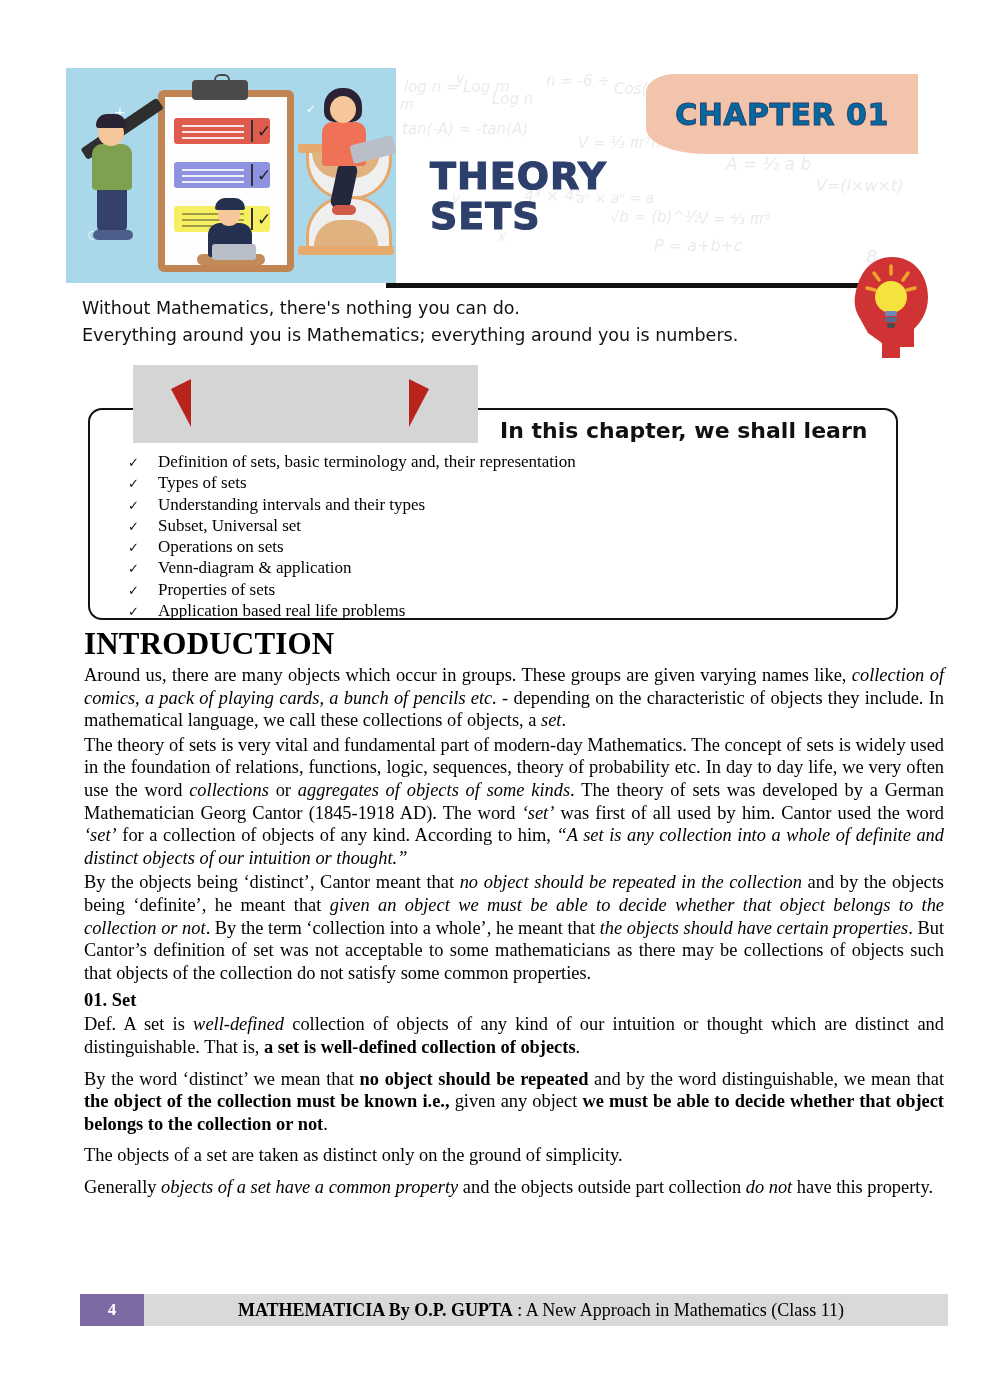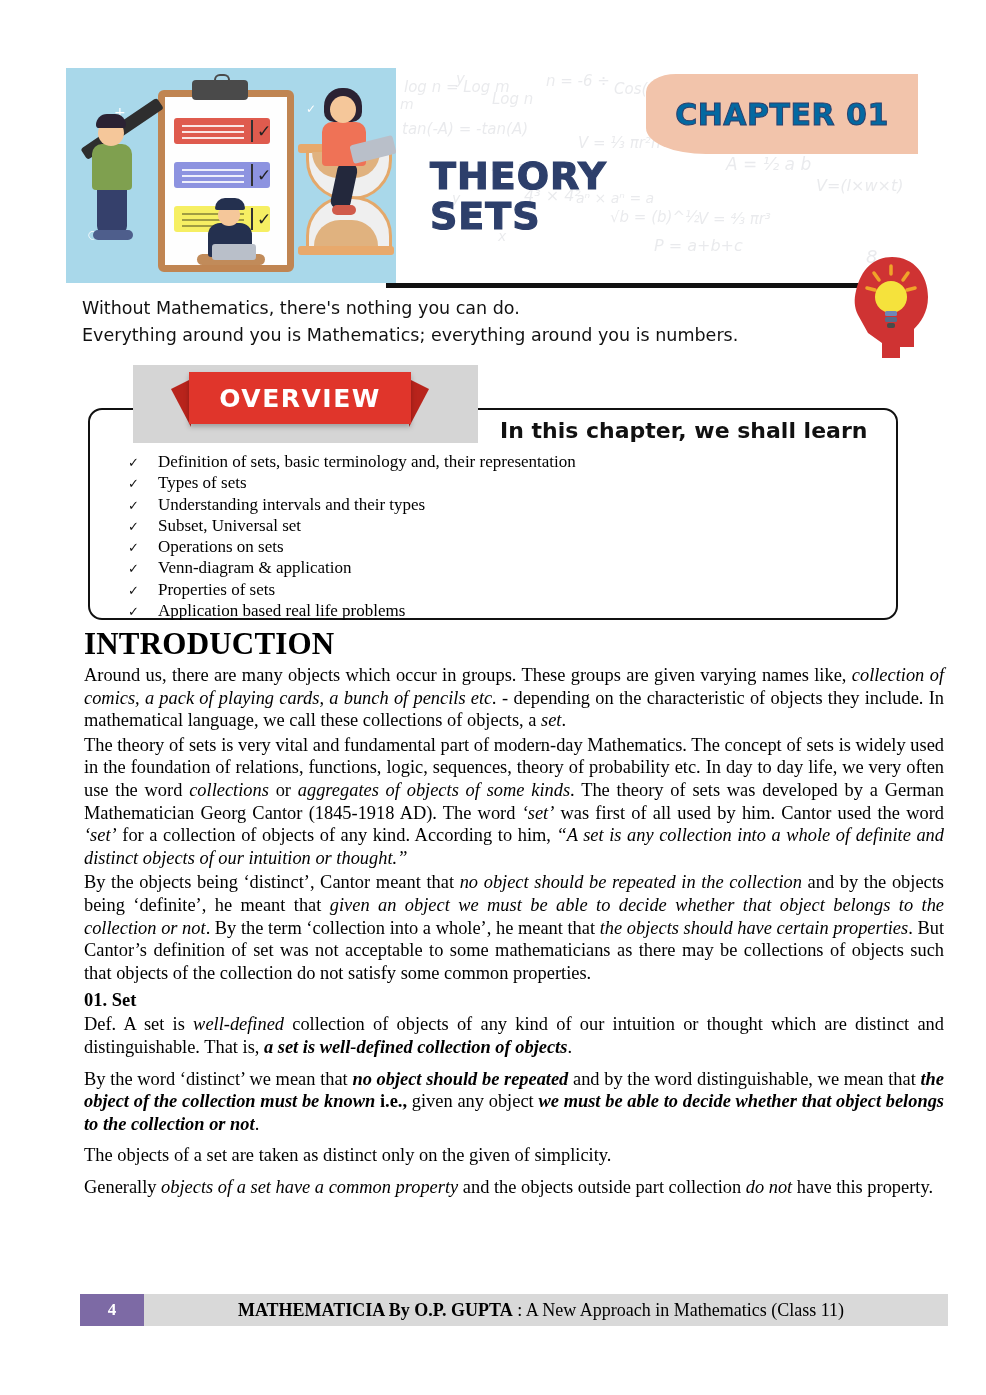--- a/index.html
+++ b/index.html
@@ -346,21 +346,21 @@
     margin: 6px 0 2px 0;
   }
   p.para {
     margin: 0 0 2px 0;
     font-size: 18.4px;
     line-height: 22.6px;
     text-align: justify;
   }
   p.para.gap { margin-top: 9px; }
   .it  { font-style: italic; }
-  .bi  { font-style: italic; font-weight: bold; }
+  .bi  { font-weight: bold; }
   .b   { font-weight: bold; }
 
   
   .footer {
     position: absolute;
     left: 80px;
     top: 1294px;
     width: 868px;
     height: 32px;
     background: #d9d9d9;
@@ -510,23 +510,20 @@
   <div class="tagline">
     <div>Without Mathematics, there's nothing you can do.</div>
     <div>Everything around you is Mathematics; everything around you is numbers.</div>
   </div>
 
   <div class="ov-box"></div>
   <div class="ov-gray"></div>
   <div class="ribbon">
     <span class="tail-l"></span>
     <span class="tail-r"></span>
-    <span class="body">
-      <span>OVERVIEW</span>
-    </span>
   </div>
 
   <div class="ov-title">In this chapter, we shall learn</div>
 
   <div class="ov-list">
     <div class="ov-item">
       <span class="chk">✓</span>
       <span>Definition of sets, basic terminology and, their representation</span>
     </div>
     <div class="ov-item">
@@ -569,21 +566,21 @@
 
     <p class="para"><span>By the objects being ‘distinct’, Cantor meant that </span><span class="it">no object should be repeated in the collection</span><span> and by the objects being ‘definite’, he meant that </span><span class="it">given an object we must be able to decide whether that object belongs to the collection or not</span><span>. By the term ‘collection into a whole’, he meant that </span><span class="it">the objects should have certain properties</span><span>. But Cantor’s definition of set was not acceptable to some mathematicians as there may be collections of objects such that objects of the collection do not satisfy some common properties.</span></p>
 
 
     <h3 class="sub">01. Set</h3>
 
     <p class="para"><span>Def. A set is </span><span class="it">well-defined</span><span> collection of objects of any kind of our intuition or thought which are distinct and distinguishable. That is, </span><span class="bi">a set is well-defined collection of objects</span><span>.</span></p>
 
     <p class="para gap"><span>By the word ‘distinct’ we mean that </span><span class="bi">no object should be repeated</span><span> and by the word distinguishable, we mean that </span><span class="bi">the object of the collection must be known</span><span class="b"> i.e.,</span><span> given any object </span><span class="bi">we must be able to decide whether that object belongs to the collection or not</span><span>.</span></p>
 
-    <p class="para gap">The objects of a set are taken as distinct only on the given of simplicity.</p>
+    <p class="para gap">The objects of a set are taken as distinct only on the ground of simplicity.</p>
 
     <p class="para gap"><span>Generally </span><span class="it">objects of a set have a common property</span><span> and the objects outside part collection </span><span class="it">do not</span><span> have this property.</span></p>
   </div>
 
   <div class="footer">
     <div class="pg">4</div>
     <div class="ftxt"><span class="b">MATHEMATICIA By O.P. GUPTA</span><span> : A New Approach in Mathematics (Class 11)</span></div>
   </div>
 
 </div>

